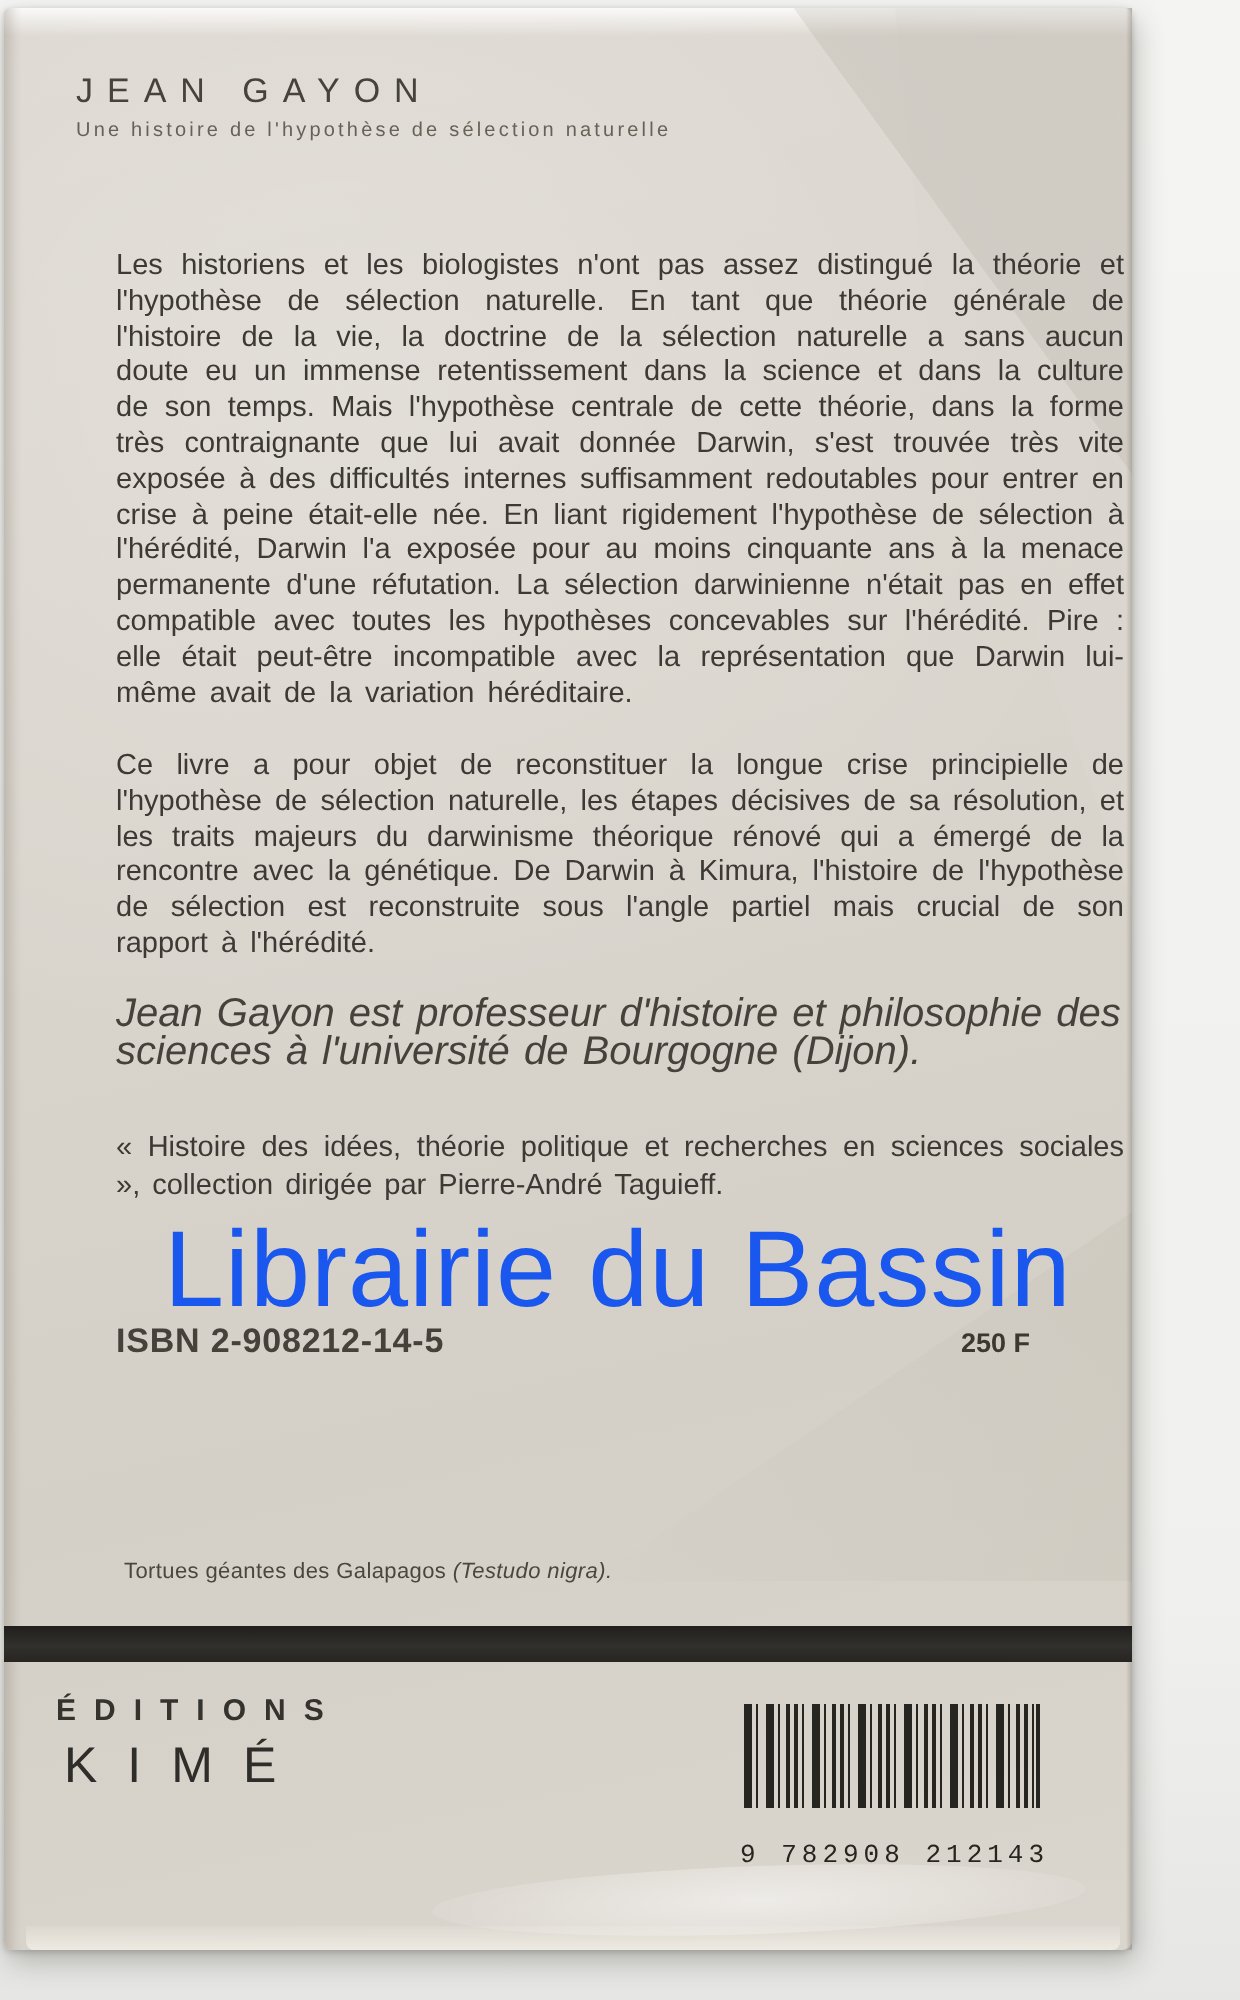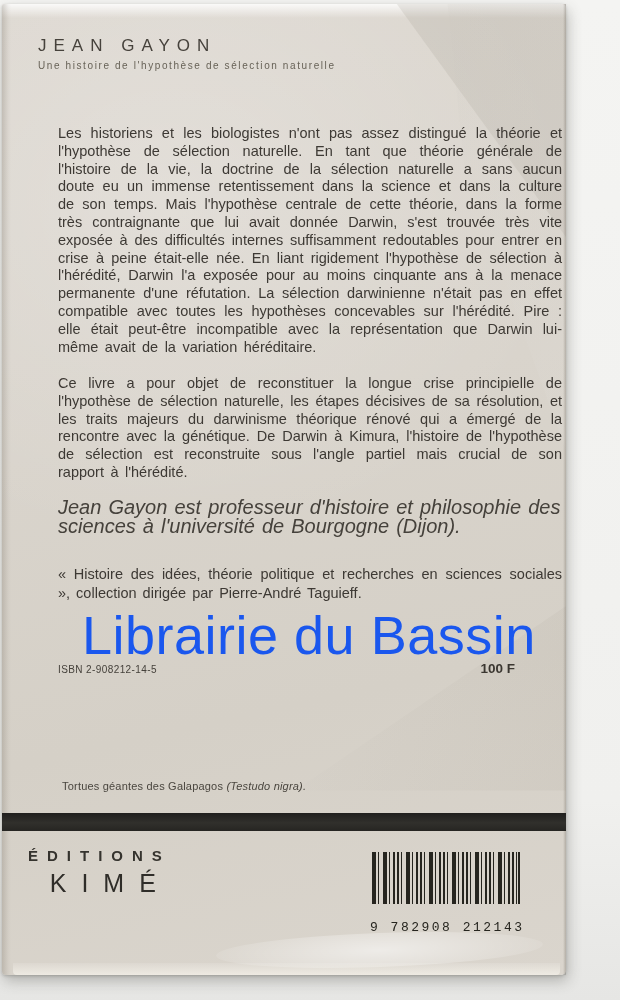--- a/index.html
+++ b/index.html
@@ -104,35 +104,35 @@
   .watermark {
     position: absolute; left: 80px; top: 600px; width: 520px;
     font-size: 54px; font-weight: 400; letter-spacing: 0.5px;
     color: #1a57ee;
   }
 
   .isbn-row {
     position: absolute; left: 56px; top: 657px; width: 457px;
     display: flex; justify-content: space-between; align-items: baseline;
   }
-  .isbn { font-size: 10px; letter-spacing: 0.4px; color: #45413b; }
+  .isbn { font-size: 17px; letter-spacing: 0.4px; color: #45413b; font-weight: bold; }
   .price { font-size: 13.5px; font-weight: 700; color: #3b3731; }
 
   .photo-caption {
     position: absolute; left: 60px; top: 776px;
     font-size: 11px; color: #4a463f; letter-spacing: 0.2px;
   }
   .photo-caption .species { font-style: italic; }
 
   .black-band {
     position: absolute; left: 0; right: 0; top: 809px; height: 18px;
     background: linear-gradient(180deg, #201f1d, #31302c 55%, #262522);
   }
 
-  .publisher { position: absolute; left: 26px; top: 843px; text-align: right; }
+  .publisher { position: absolute; left: 26px; top: 843px; }
   .publisher-line1 {
     font-size: 15px; font-weight: 600; letter-spacing: 9px; color: #35332e;
   }
   .publisher-line2 {
     margin-top: 5px; margin-left: 4px;
     font-size: 25px; font-weight: 400; letter-spacing: 15px; color: #2f2d29;
   }
 
   .barcode-block { position: absolute; left: 368px; top: 848px; width: 152px; }
   .barcode-bars {
@@ -175,21 +175,21 @@
   <p class="blurb p2">Ce livre a pour objet de reconstituer la longue crise principielle de l'hypothèse de sélection naturelle, les étapes décisives de sa résolution, et les traits majeurs du darwinisme théorique rénové qui a émergé de la rencontre avec la génétique. De Darwin à Kimura, l'histoire de l'hypothèse de sélection est reconstruite sous l'angle partiel mais crucial de son rapport à l'hérédité.</p>
 
   <p class="author-note">Jean Gayon est professeur d'histoire et philosophie des sciences à l'université de Bourgogne (Dijon).</p>
 
   <p class="collection-note">« Histoire des idées, théorie politique et recherches en sciences sociales », collection dirigée par Pierre-André Taguieff.</p>
 
   <div class="watermark">Librairie du Bassin</div>
 
   <div class="isbn-row">
     <span class="isbn">ISBN 2-908212-14-5</span>
-    <span class="price">100 F</span>
+    <span class="price">250 F</span>
   </div>
 
   <p class="photo-caption"><span>Tortues géantes des Galapagos </span><span class="species">(Testudo nigra).</span></p>
 
   <div class="black-band"></div>
 
   <div class="publisher">
     <div class="publisher-line1">ÉDITIONS</div>
     <div class="publisher-line2">KIMÉ</div>
   </div>

